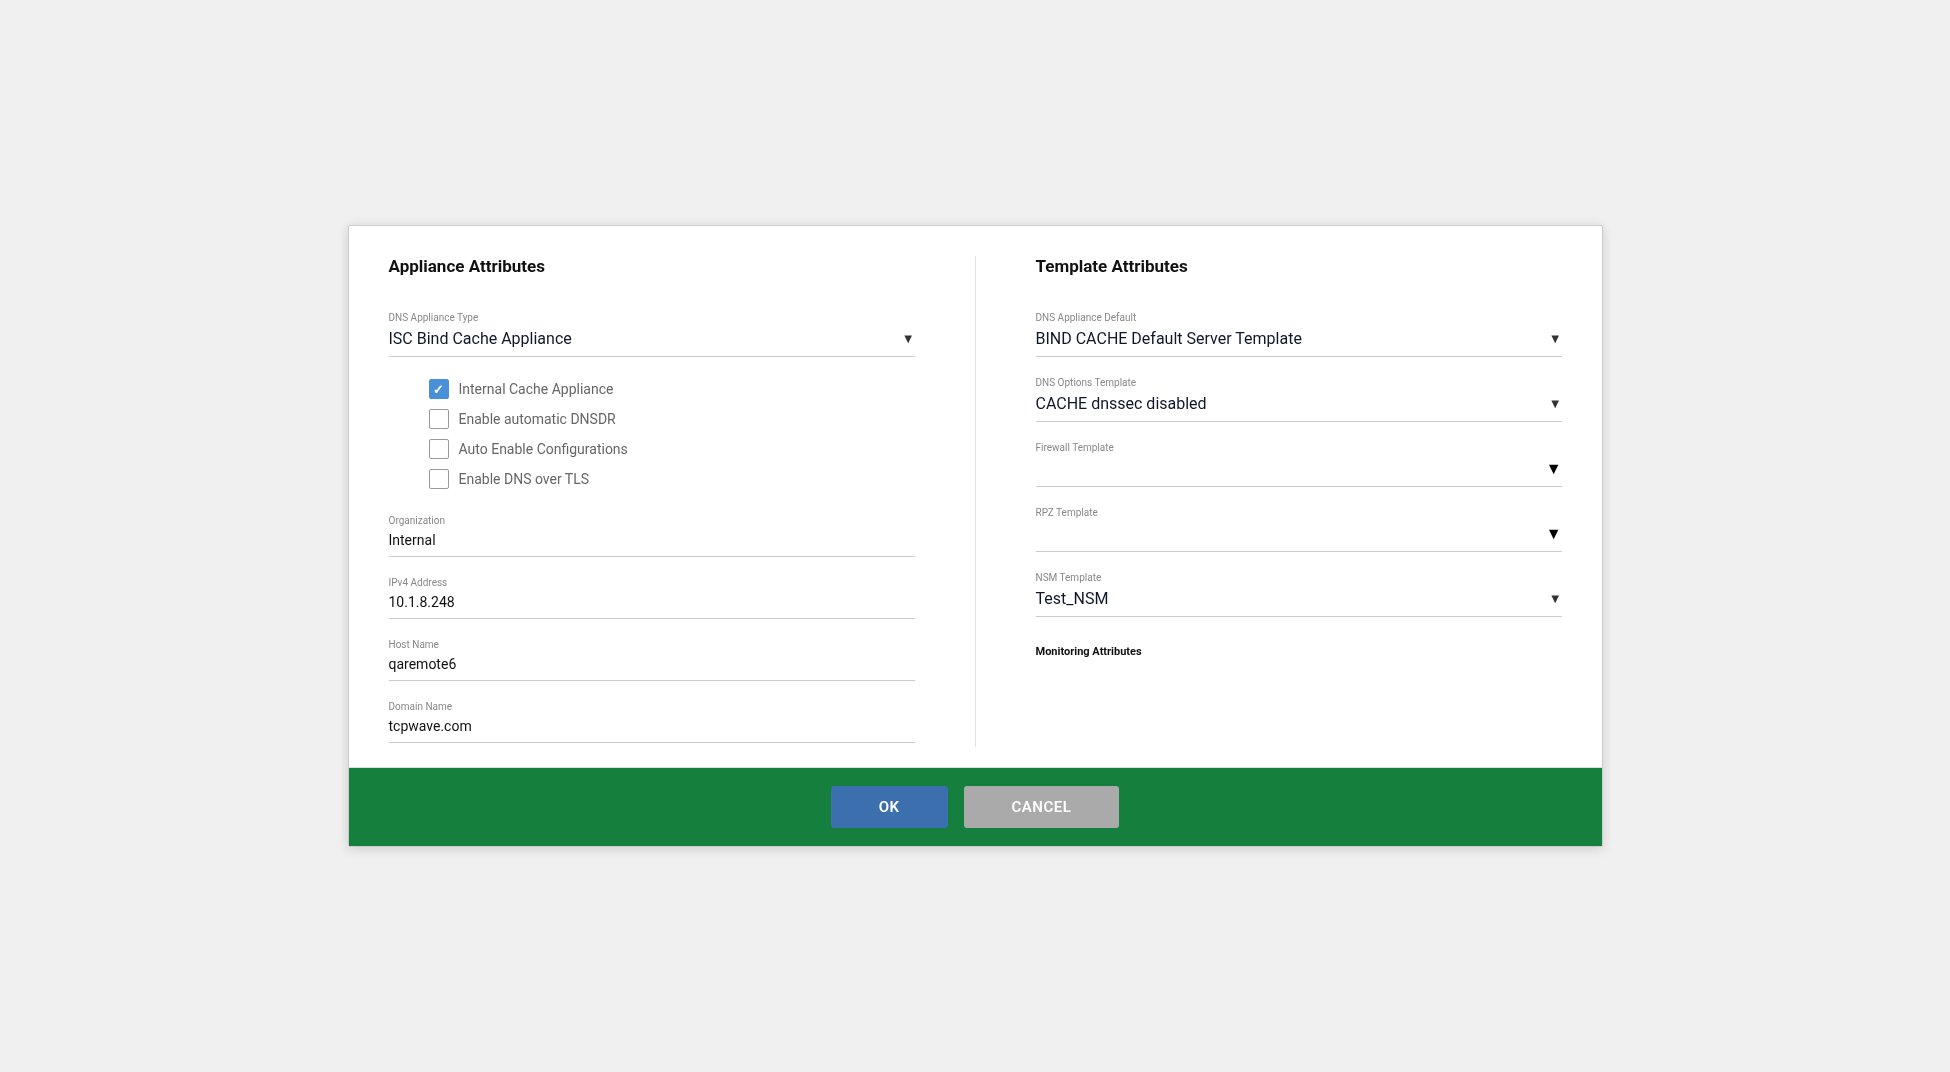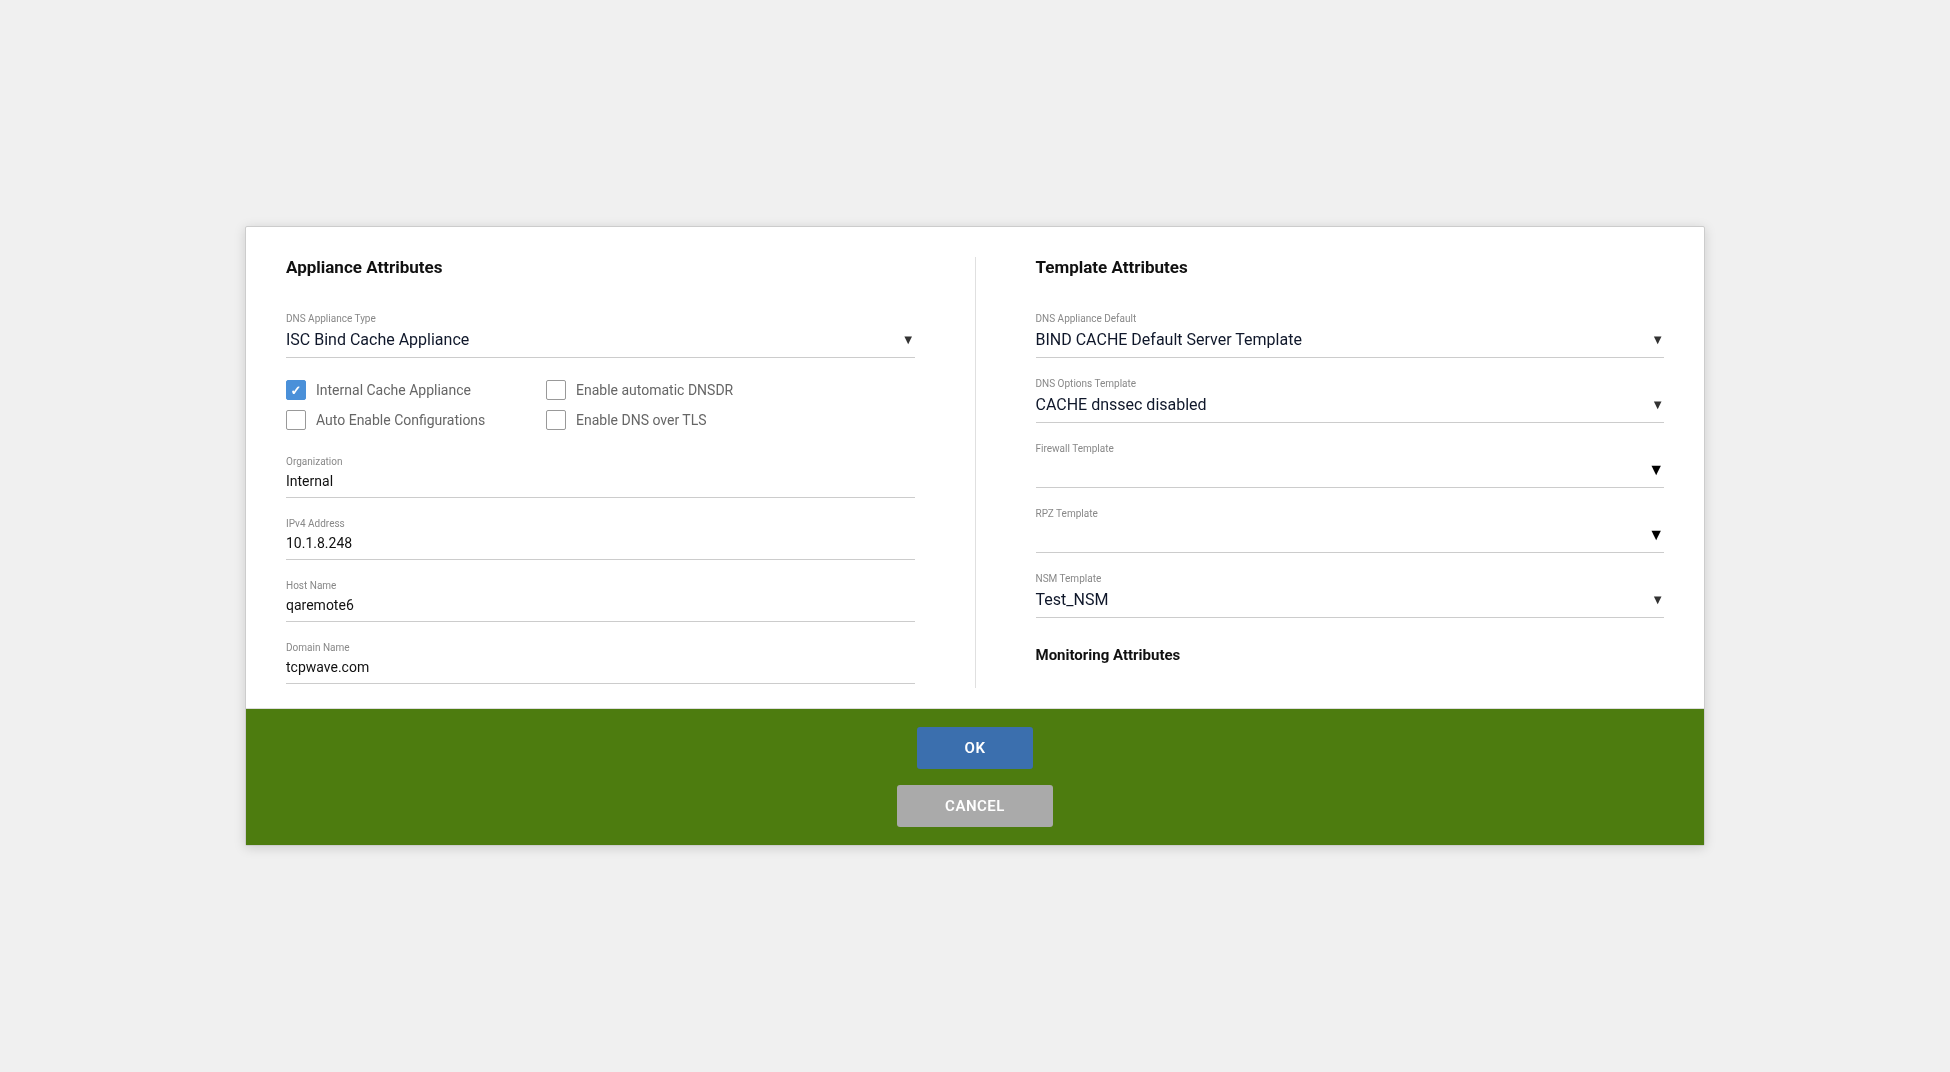--- a/index.html
+++ b/index.html
@@ -12,21 +12,21 @@
     body {
       background: #f0f0f0;
       display: flex;
       justify-content: center;
       align-items: center;
       min-height: 100vh;
     }
 
     .dialog {
       background: #ffffff;
-      width: 1460px;
+      width: 1255px;
       max-width: 100%;
       border: 1px solid #cccccc;
       border-radius: 2px;
       box-shadow: 0 2px 12px rgba(0,0,0,0.15);
       display: flex;
       flex-direction: column;
     }
 
     .dialog-body {
       display: flex;
@@ -96,20 +96,21 @@
       flex-wrap: wrap;
       gap: 10px 40px;
       margin: 18px 0 10px 0;
     }
 
     .checkbox-item {
       display: flex;
       align-items: center;
       gap: 10px;
       min-width: 220px;
+      margin-left: 40px;
     }
 
     .checkbox-box {
       width: 20px;
       height: 20px;
       border: 1.5px solid #999999;
       border-radius: 2px;
       display: flex;
       align-items: center;
       justify-content: center;
@@ -134,28 +135,27 @@
       color: #666666;
     }
 
     .divider-col {
       width: 1px;
       background: #e0e0e0;
       margin: 0;
     }
 
     .dialog-footer {
-      background: #4d7c0f;
+      background: #15803d;
       border-top: 1px solid #dddddd;
       display: flex;
       justify-content: center;
       align-items: center;
       padding: 18px 0;
       gap: 16px;
-      flex-direction: column;
     }
 
     .btn {
       padding: 12px 48px;
       font-size: 15px;
       font-weight: 600;
       border: none;
       border-radius: 3px;
       cursor: pointer;
       letter-spacing: 0.5px;
@@ -178,21 +178,21 @@
       display: flex;
       align-items: center;
       margin-bottom: 4px;
     }
 
     .empty-select .spacer {
       flex: 1;
     }
 
     .monitoring-title {
-      font-size: 15px;
+      font-size: 11px;
       font-weight: 700;
       color: #111111;
       margin-top: 24px;
     }
   </style>
 </head>
 <body>
 
 <div class="dialog">
   <div class="dialog-body">

